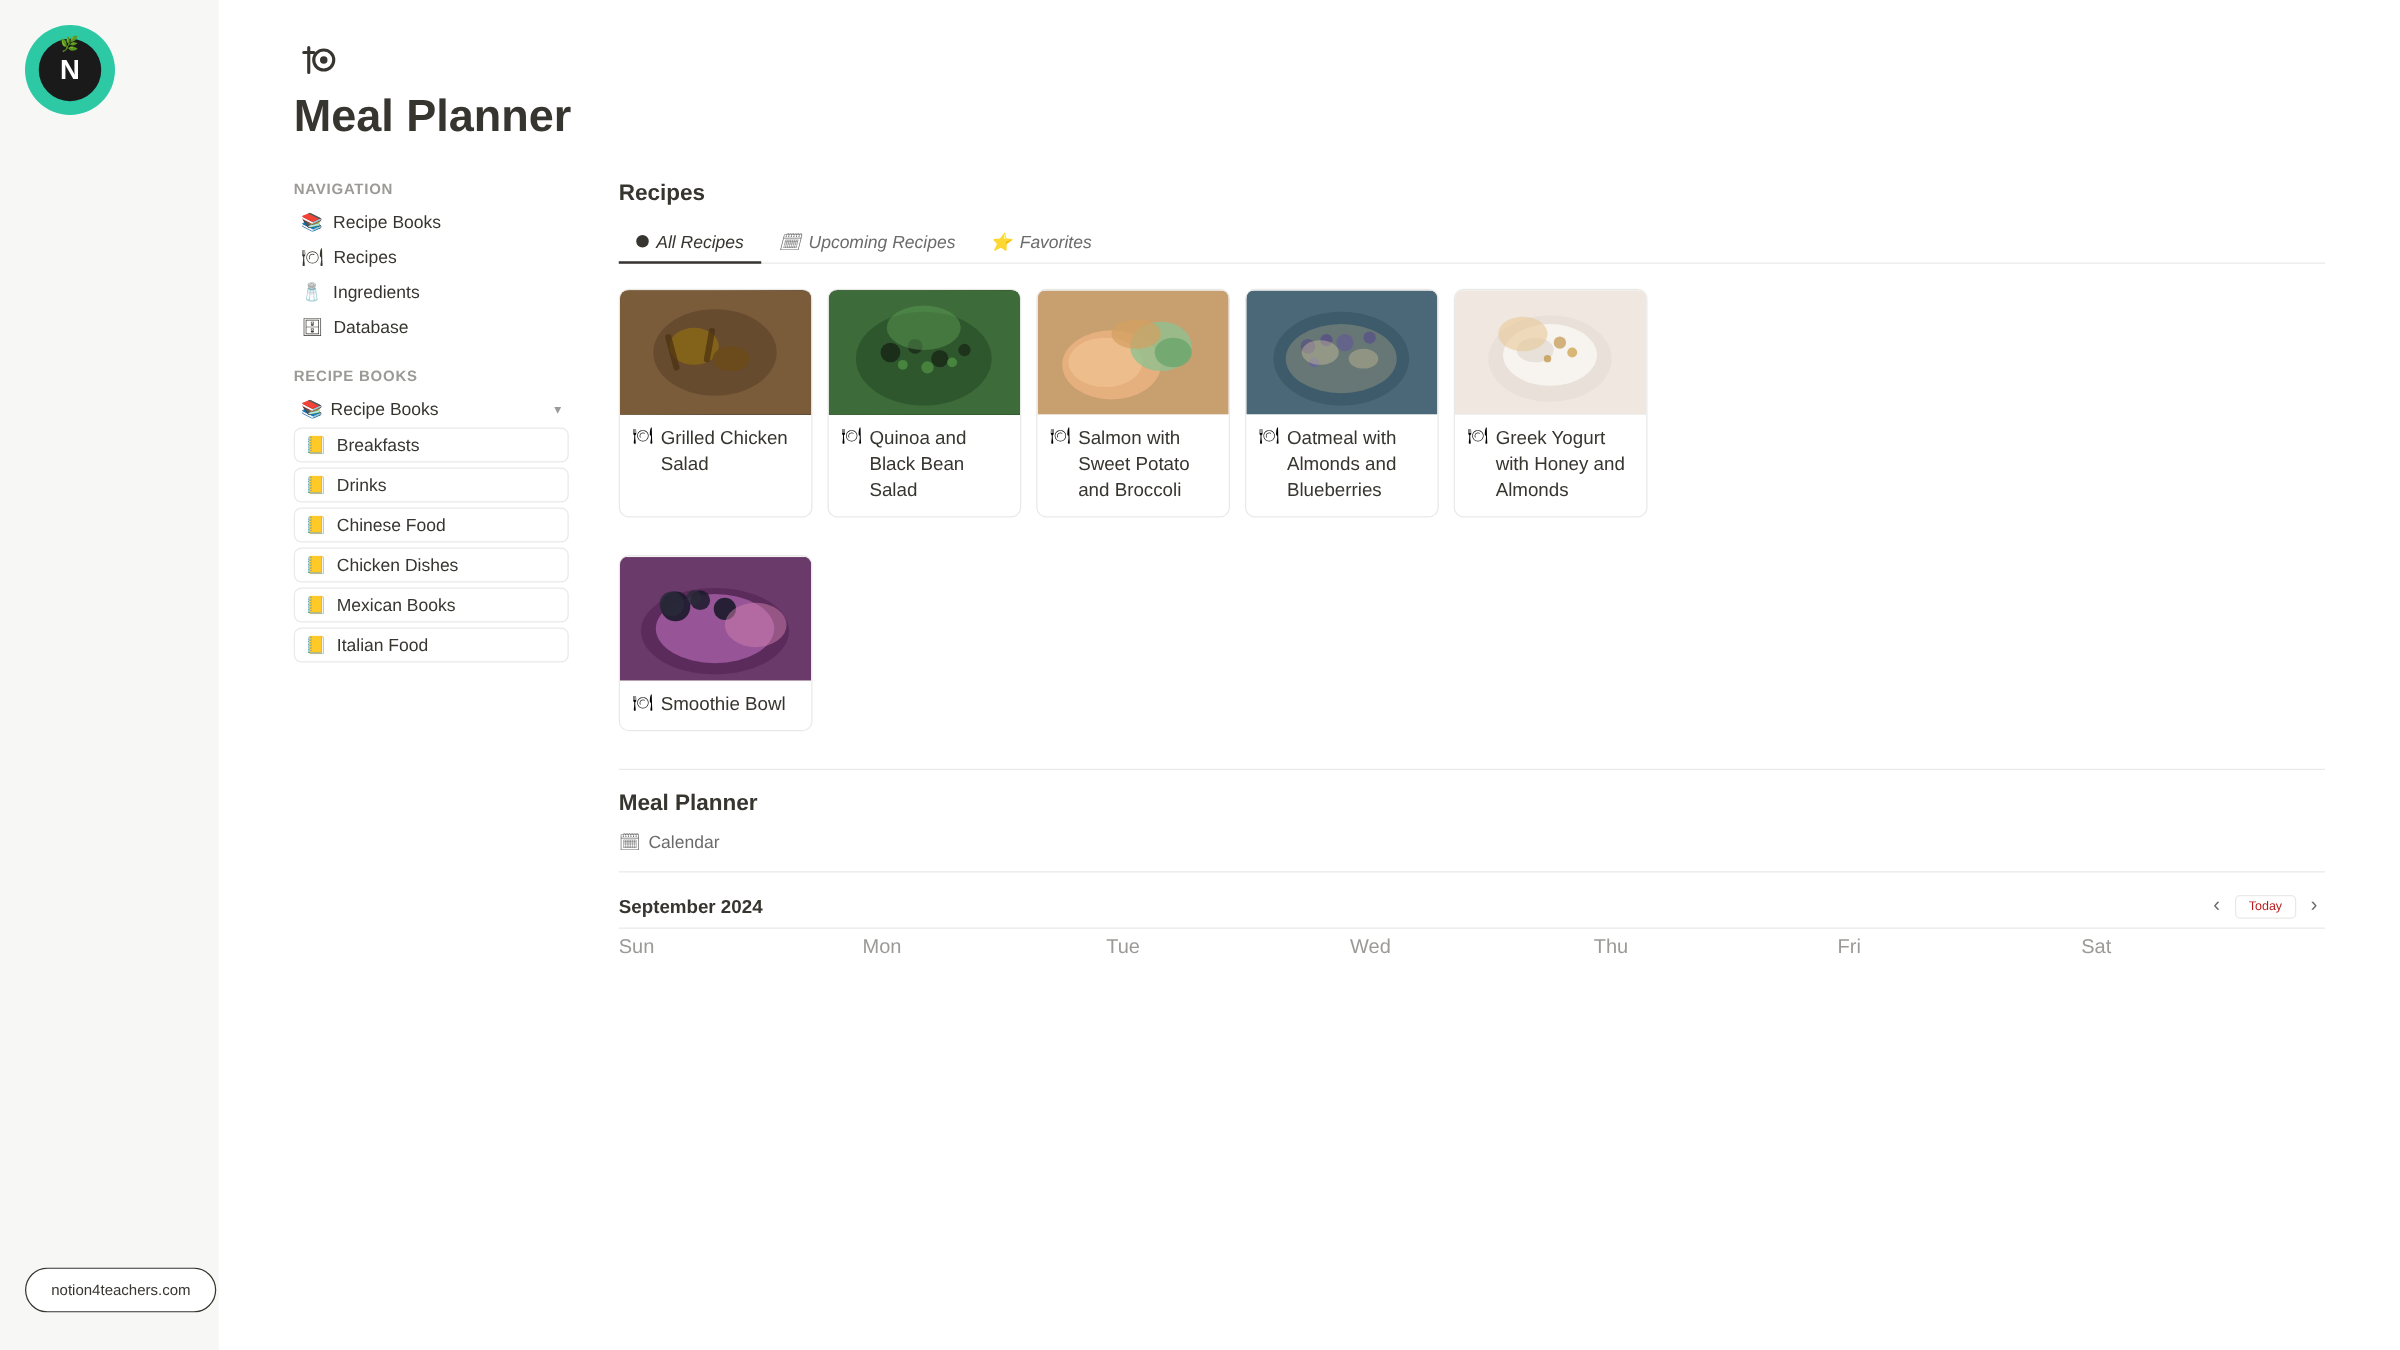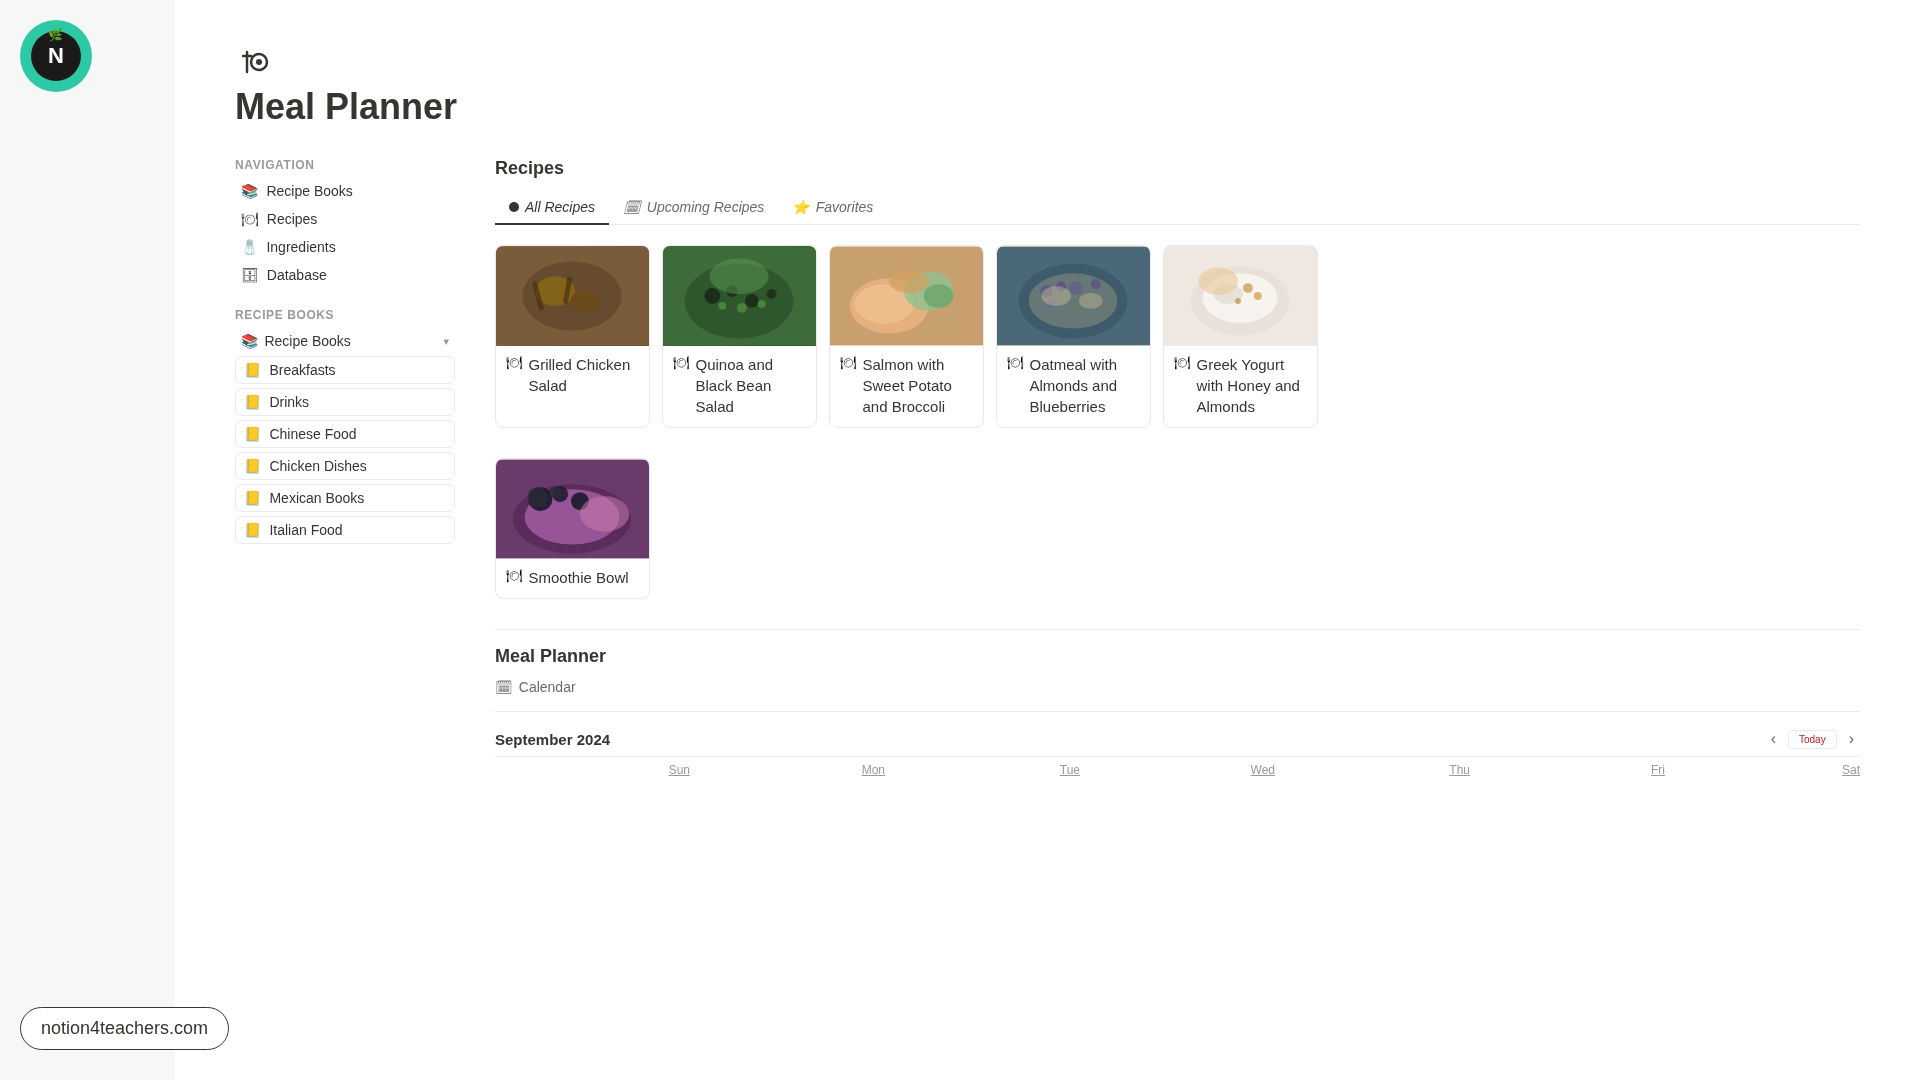--- a/index.html
+++ b/index.html
@@ -38,21 +38,21 @@
     }
     .logo-letter {
       color: white;
       font-size: 22px;
       font-weight: 700;
     }
 
     
     .main-wrapper {
       margin-left: 175px;
-      padding: 44px 60px;
+      padding: 30px 60px;
       min-height: 1080px;
       background: #ffffff;
     }
 
     
     .page-header {
       margin-bottom: 30px;
     }
     .page-icon {
       font-size: 40px;
@@ -270,38 +270,37 @@
       cursor: pointer;
       color: #b91c1c;
     }
 
     .calendar-grid {
       display: grid;
       grid-template-columns: repeat(7, 1fr);
       gap: 0;
     }
     .cal-day-header {
-      text-align: right;
-      font-size: 12px;
+      text-align: left;
+      font-size: 16px;
       color: #9b9a97;
       font-weight: 500;
       padding: 6px 0;
-      text-decoration: underline;
     }
 
     
     .bottom-badge {
       position: fixed;
       bottom: 30px;
       left: 20px;
       background: white;
       border: 1.5px solid #37352f;
       border-radius: 24px;
       padding: 10px 20px;
-      font-size: 18px;
+      font-size: 12px;
       font-weight: 500;
       color: #37352f;
       cursor: pointer;
       z-index: 100;
     }
 
     
     .divider {
       height: 1px;
       background: #e9e9e7;

